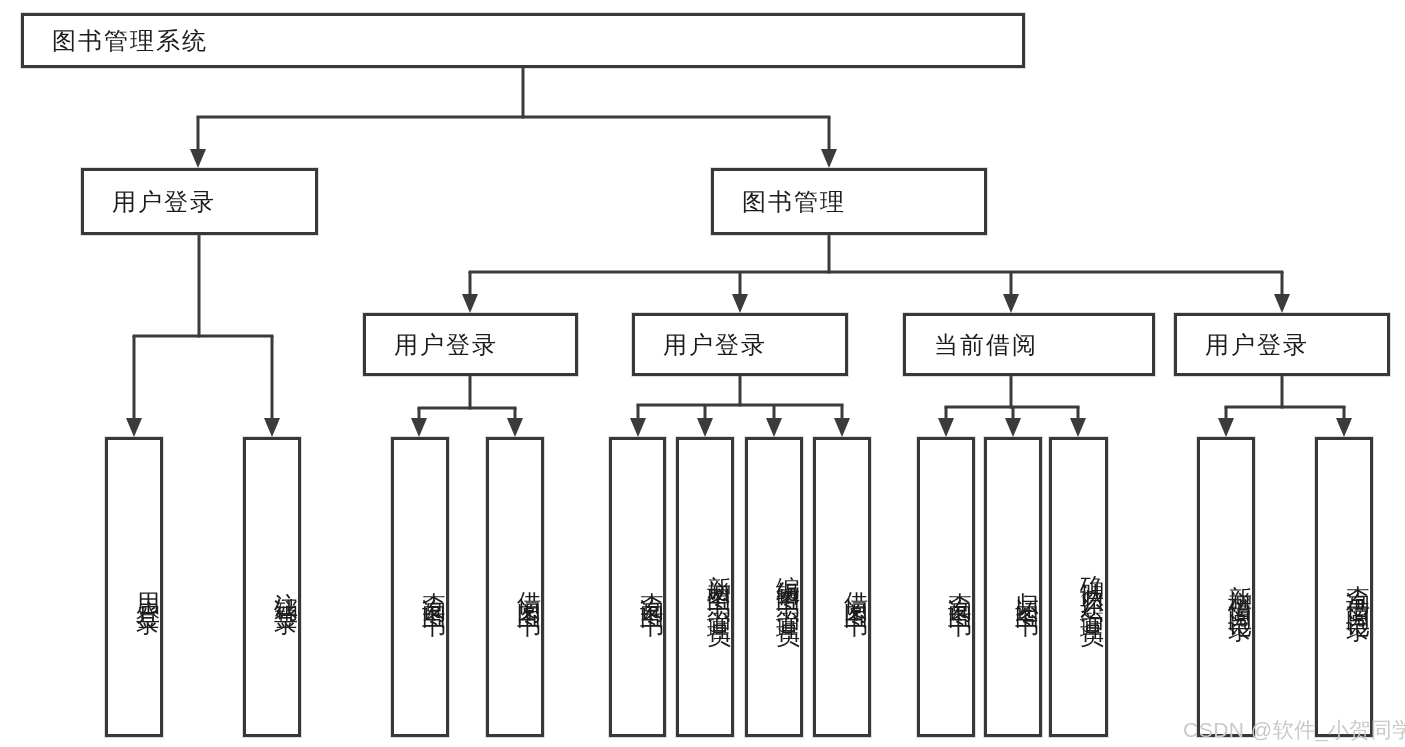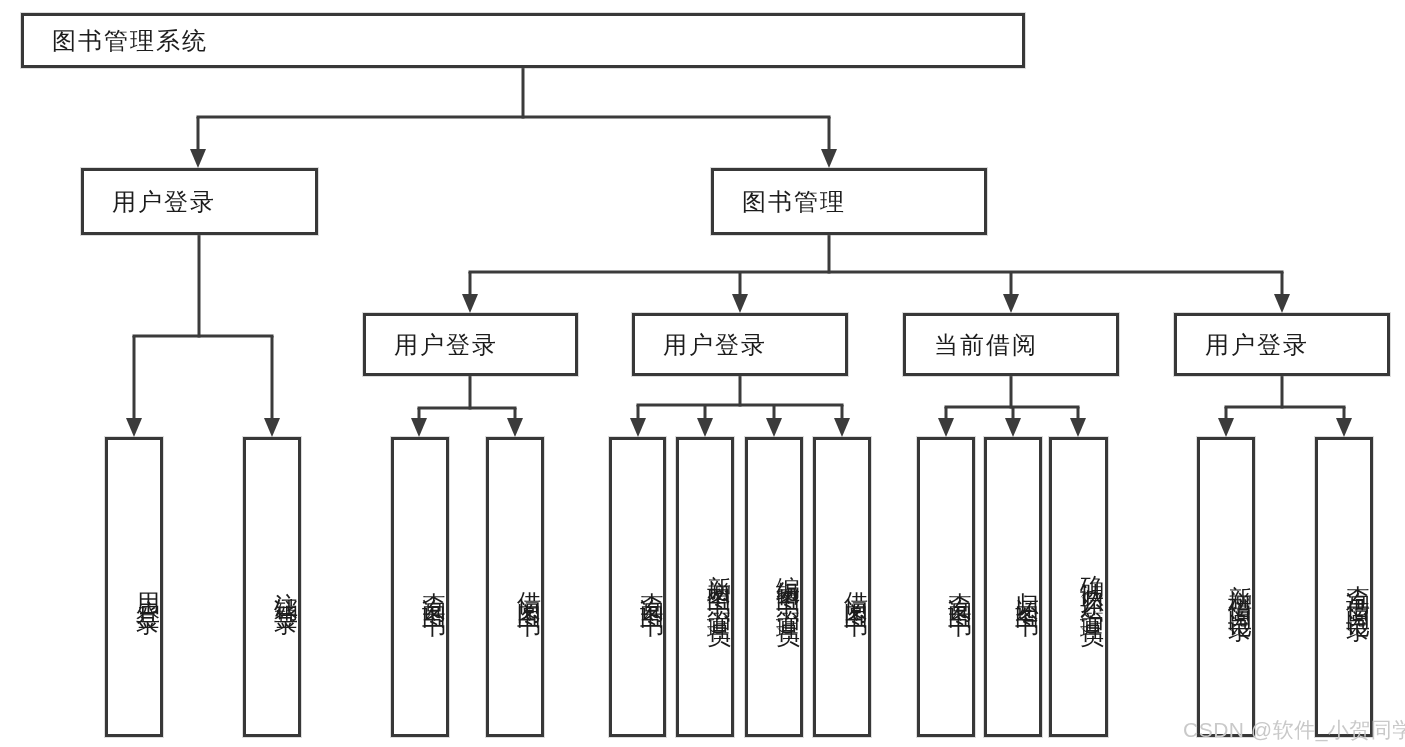--- a/index.html
+++ b/index.html
@@ -105,21 +105,21 @@
   <div class="node hbox" style="left:711px;top:168px;width:276px;height:67px">
     <span class="lbl">图书管理</span>
   </div>
 
   <div class="node hbox" style="left:363px;top:313px;width:215px;height:63px">
     <span class="lbl">用户登录</span>
   </div>
   <div class="node hbox" style="left:632px;top:313px;width:216px;height:63px">
     <span class="lbl">用户登录</span>
   </div>
-  <div class="node hbox" style="left:903px;top:313px;width:216px;height:63px">
+  <div class="node hbox" style="left:903px;top:313px;width:252px;height:63px">
     <span class="lbl">当前借阅</span>
   </div>
   <div class="node hbox" style="left:1174px;top:313px;width:216px;height:63px">
     <span class="lbl">用户登录</span>
   </div>
 
   <div class="node vbox" style="left:105px;top:437px;width:58px;height:300px">
     <span class="lbl">用户登录</span>
   </div>
   <div class="node vbox" style="left:243px;top:437px;width:58px;height:300px">

